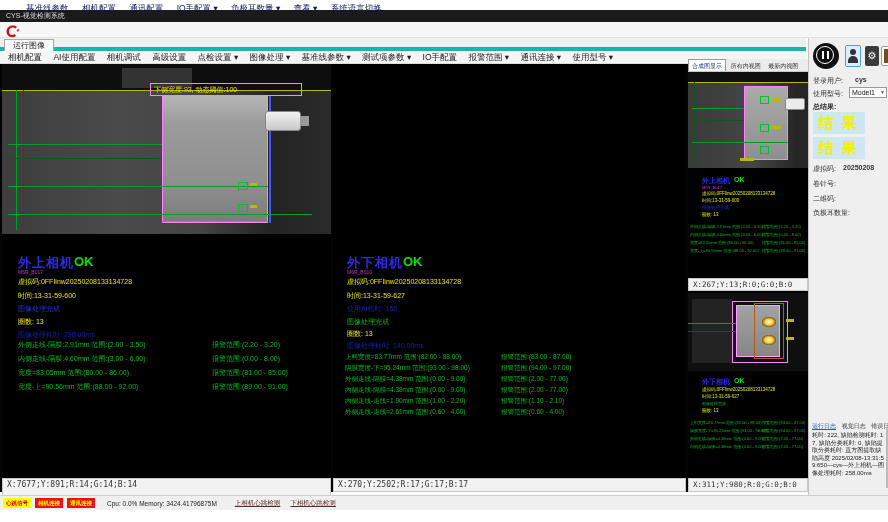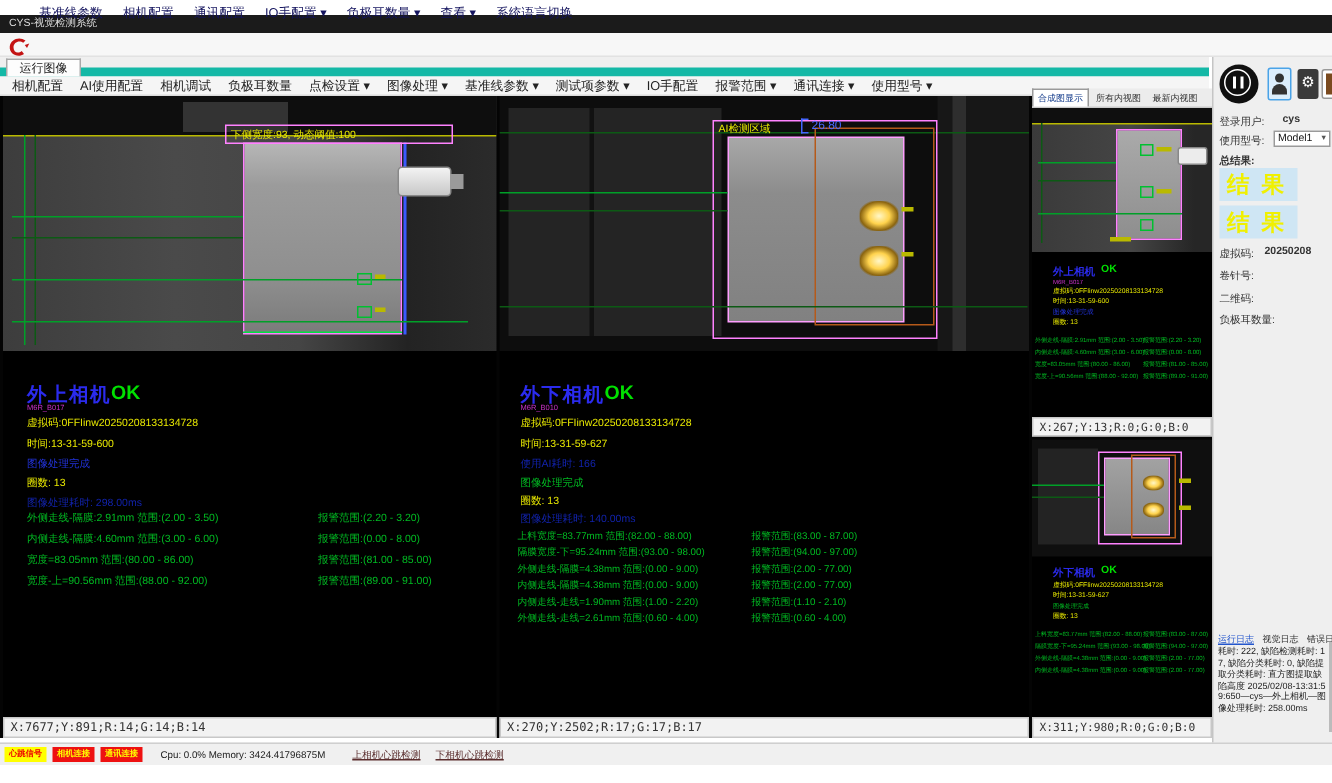--- a/index.html
+++ b/index.html
@@ -5,21 +5,21 @@
   *{margin:0;padding:0;box-sizing:border-box}
   html,body{width:888px;height:522px;background:#fff;overflow:hidden;
     font-family:"Liberation Sans",sans-serif;position:relative}
   .abs{position:absolute}
   
   .titlebar{left:0;top:10px;width:888px;height:12px;background:#1b1b1b;color:#ddd;
     font-size:7px;line-height:12px;padding-left:6px}
   .menubar{left:0;top:22px;width:888px;height:16px;background:#f7f7f7;border-bottom:1px solid #e2e2e2}
   .menu-items{left:26px;top:0;height:16px;line-height:16px;font-size:8.5px;color:#14145e;white-space:nowrap}
   .menu-items span{margin-right:11px;cursor:default}
-  .tabrow{left:0;top:38px;width:806px;height:13px;background:#efefef;border-bottom:6px solid #14b8a6}
+  .tabrow{left:0;top:38px;width:806px;height:13px;background:#efefef;border-bottom:4px solid #14b8a6}
   .tab-active{left:4px;top:1px;height:12px;padding:0 8px;background:#fdfdfd;border:1px solid #a9a9a9;
     border-bottom:none;font-size:8px;line-height:11px;color:#222}
   .toolbar{left:0;top:51px;width:806px;height:13px;background:#f5f5f5;border-bottom:1px solid #dcdcdc;
     font-size:8.5px;line-height:13px;color:#222;padding-left:8px;white-space:nowrap}
   .toolbar span{margin-right:9px}
   
   .main-bg{left:0;top:64px;width:808px;height:428px;background:#040404}
   .panel{background:#000}
   .coordbar{background:#f2f2f2;border:1px solid #c8c8c8;font-family:"DejaVu Sans Mono",monospace;
     font-size:8px;line-height:12px;color:#333;padding-left:4px}
@@ -102,21 +102,21 @@
   </div>
 
   <div class="abs tabrow">
     <div class="abs tab-active">运行图像</div>
   </div>
 
   <div class="abs toolbar">
     <span>相机配置</span>
     <span>AI使用配置</span>
     <span>相机调试</span>
-    <span>负极耳数量</span>
+    <span>高级设置</span>
     <span>点检设置 ▾</span>
     <span>图像处理 ▾</span>
     <span>基准线参数 ▾</span>
     <span>测试项参数 ▾</span>
     <span>IO手配置</span>
     <span>报警范围 ▾</span>
     <span>通讯连接 ▾</span>
     <span>使用型号 ▾</span>
   </div>
 
@@ -165,45 +165,25 @@
     </div>
     <div class="abs mrow" style="left:0;top:304px;width:329px;height:10px;font-size:7px">
       <span style="left:16px">宽度=83.05mm 范围:(80.00 - 86.00)</span>
       <span style="left:210px">报警范围:(81.00 - 85.00)</span>
     </div>
     <div class="abs mrow" style="left:0;top:318px;width:329px;height:10px;font-size:7px">
       <span style="left:16px">宽度-上=90.56mm 范围:(88.00 - 92.00)</span>
       <span style="left:210px">报警范围:(89.00 - 91.00)</span>
     </div>
   </div>
-  <div class="abs coordbar" style="left:2px;top:478px;width:329px;height:14px">
+  <div class="abs coordbar" style="left:2px;top:478px;width:329px;height:32px">
     <span>X:7677;Y:891;R:14;G:14;B:14</span>
   </div>
 
   <div class="abs panel" style="left:333px;top:64px;width:353px;height:414px">
-    <div class="abs cam" style="left:0;top:0;width:353px;height:170px;background:#0d0d0d">
-      <div class="blk" style="left:6px;top:8px;width:142px;height:152px;background:#242424"></div>
-      <div class="blk" style="left:60px;top:8px;width:3px;height:152px;background:#111"></div>
-      <div class="blk" style="left:292px;top:0;width:61px;height:170px;background:#171717"></div>
-      <div class="blk" style="left:302px;top:0;width:9px;height:170px;background:#2e2e2e"></div>
-      <div class="hline grnd" style="left:0;top:24px;width:353px;height:1px"></div>
-      <div class="box ol-mag" style="left:142px;top:16px;width:150px;height:146px"></div>
-      <span style="position:absolute;left:146px;top:17px;font-size:7px;color:#e8e800">AI检测区域</span>
-      <div class="box" style="left:152px;top:27px;width:118px;height:124px;background:linear-gradient(180deg,#a8a8a8,#8c8c8c 30%,#818181);border:1px solid #ff9fff"></div>
-      <div class="box ol-org" style="left:210px;top:21px;width:80px;height:132px"></div>
-      <div class="box" style="left:201px;top:15px;width:5px;height:10px;border:1px solid #4466ff;border-right:none"></div>
-      <span style="position:absolute;left:208px;top:15px;font-size:8px;color:#4a6aff">26.80</span>
-      <div class="box spot" style="left:240px;top:70px;width:26px;height:20px"></div>
-      <div class="box spot" style="left:240px;top:100px;width:26px;height:20px"></div>
-      <div class="hline grn" style="left:0;top:64px;width:152px;height:1px"></div>
-      <div class="hline grnd" style="left:0;top:76px;width:152px;height:1px"></div>
-      <div class="hline grnd" style="left:0;top:140px;width:352px;height:1px"></div>
-      <div class="box yel" style="left:268px;top:74px;width:8px;height:3px"></div>
-      <div class="box yel" style="left:268px;top:104px;width:8px;height:3px"></div>
-    </div>
 
     <span class="abs t-title" style="left:14px;top:190px">外下相机</span>
     <span class="abs t-ok" style="left:70px;top:190px">OK</span>
     <span class="abs t-sub" style="left:14px;top:205px">M6R_B010</span>
     <span class="abs t-y" style="left:14px;top:213px">虚拟码:0FFIinw20250208133134728</span>
     <span class="abs t-y" style="left:14px;top:227px">时间:13-31-59-627</span>
     <span class="abs t-db" style="left:14px;top:240px">使用AI耗时: 166</span>
     <span class="abs t-g" style="left:14px;top:253px">图像处理完成</span>
     <span class="abs t-y" style="left:14px;top:265px">圈数: 13</span>
     <span class="abs t-db" style="left:14px;top:277px">图像处理耗时: 140.00ms</span>

